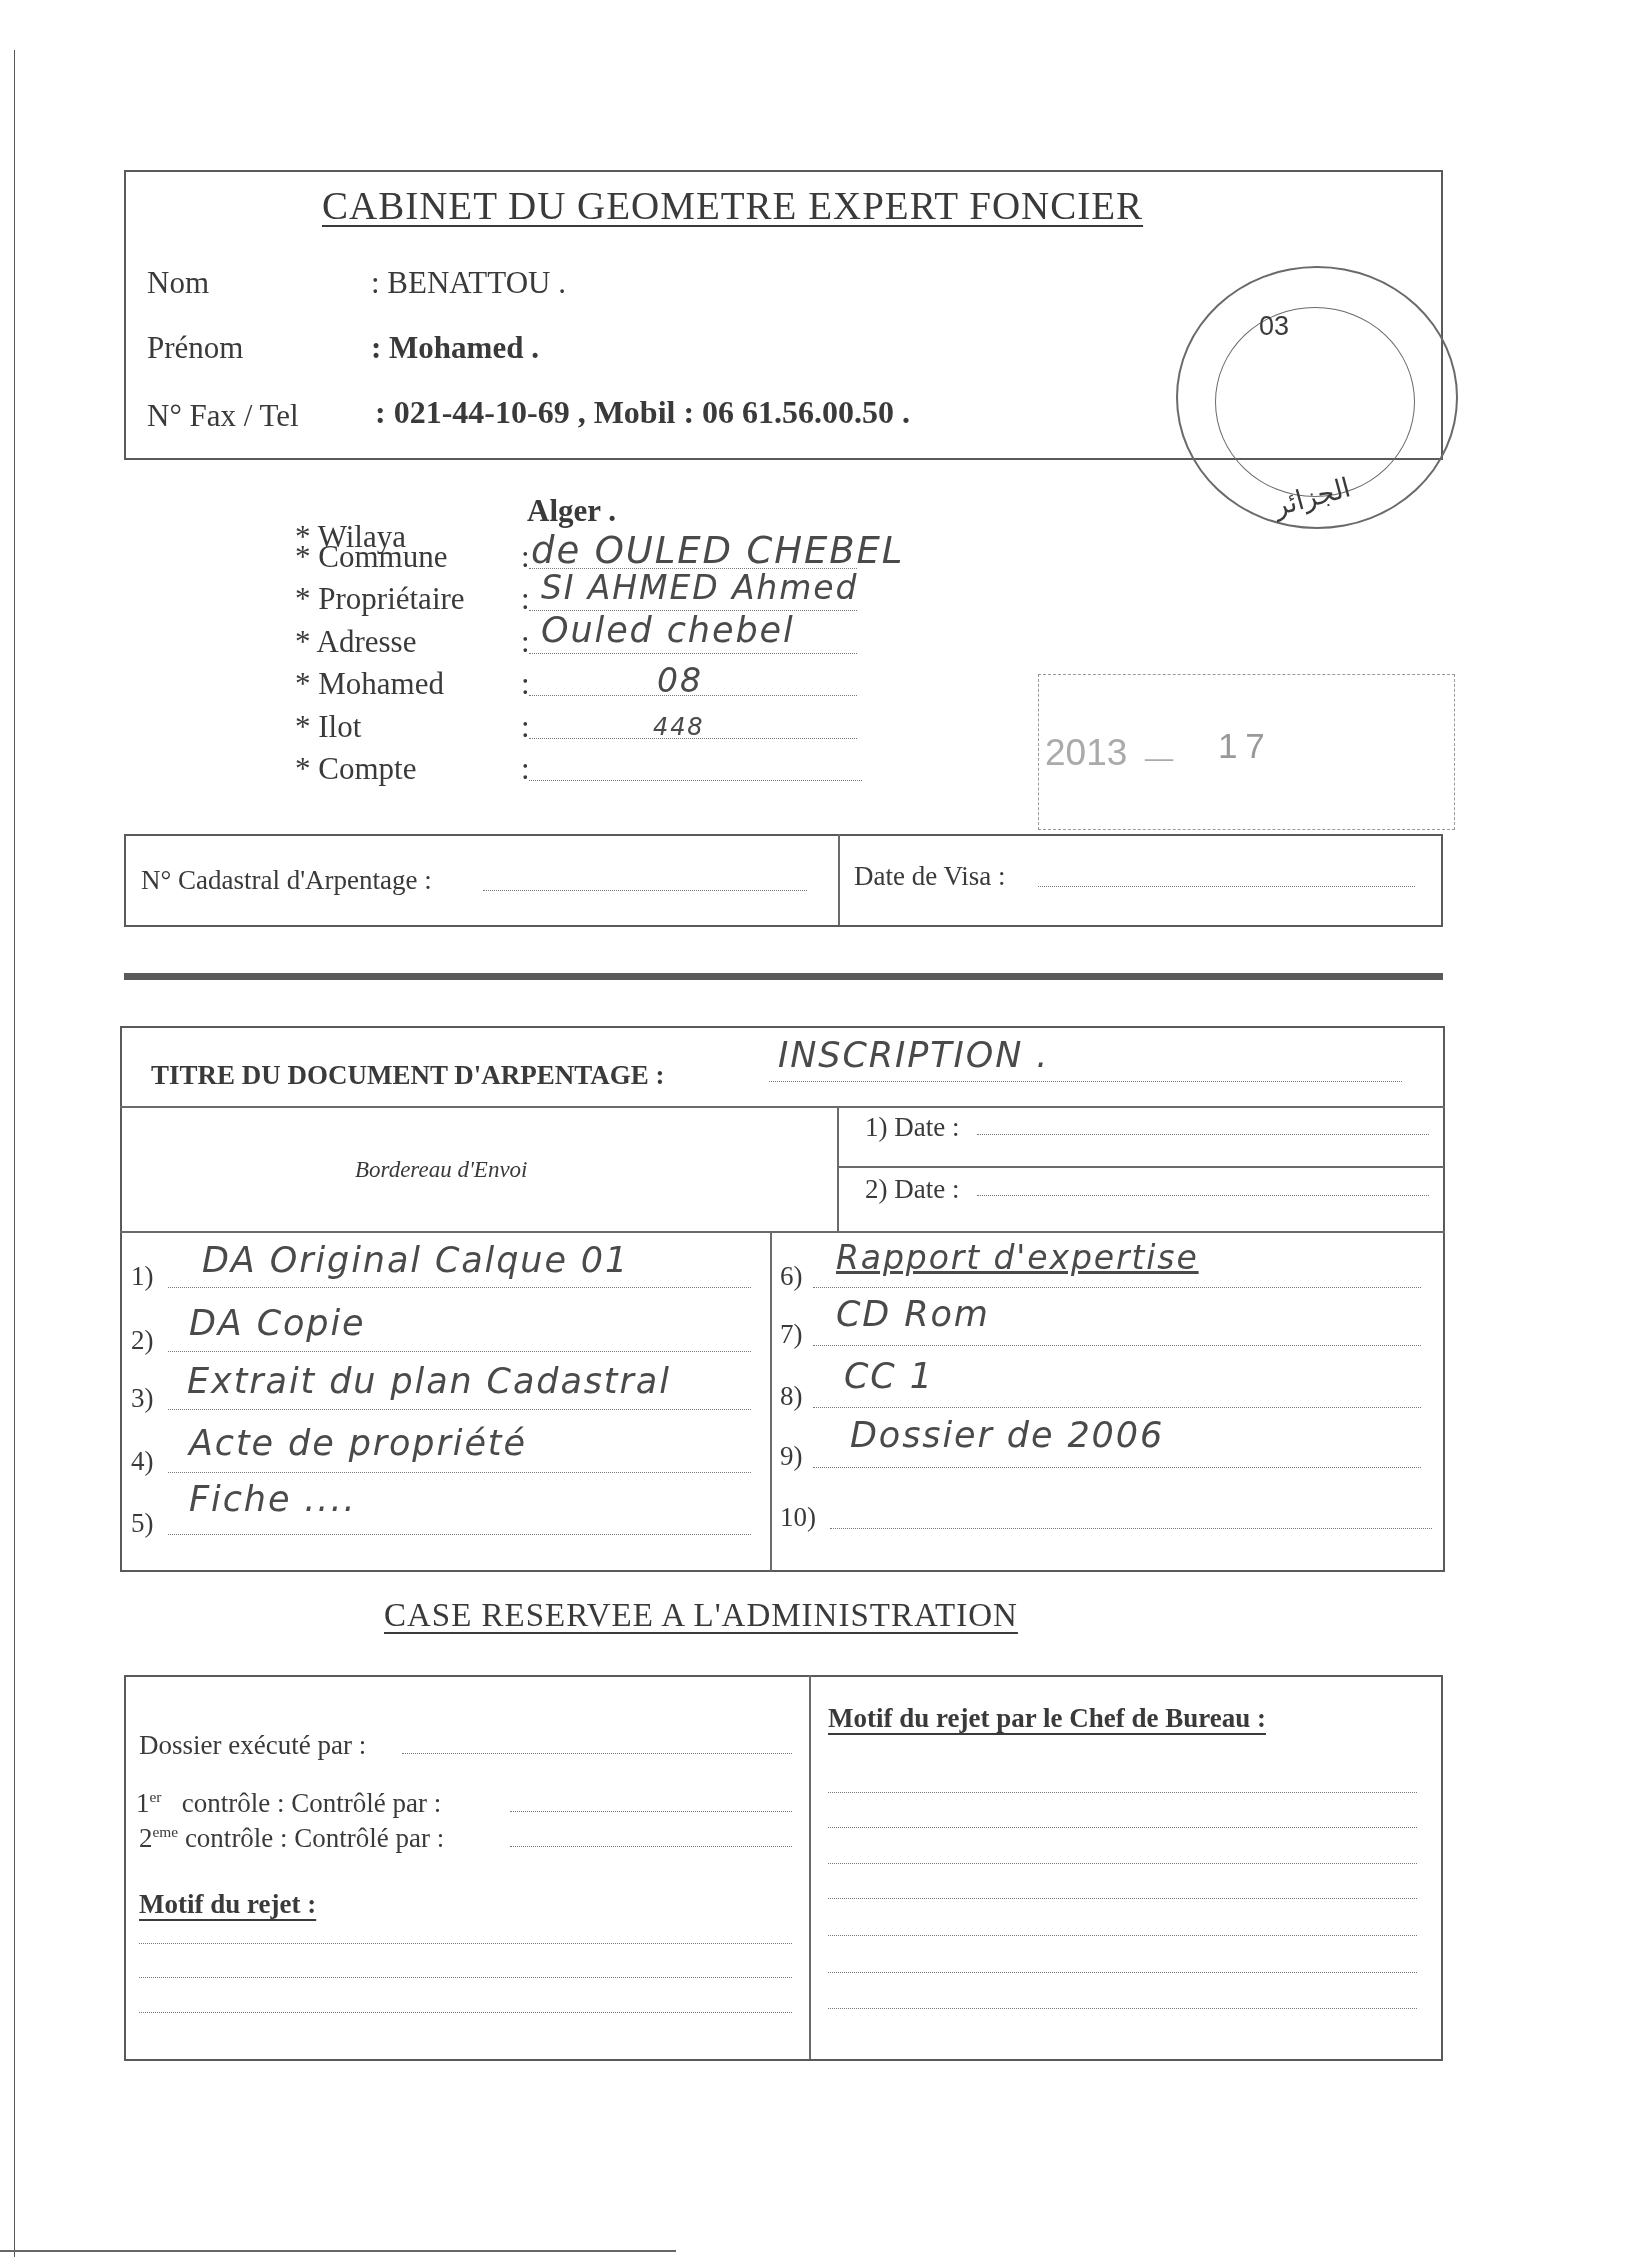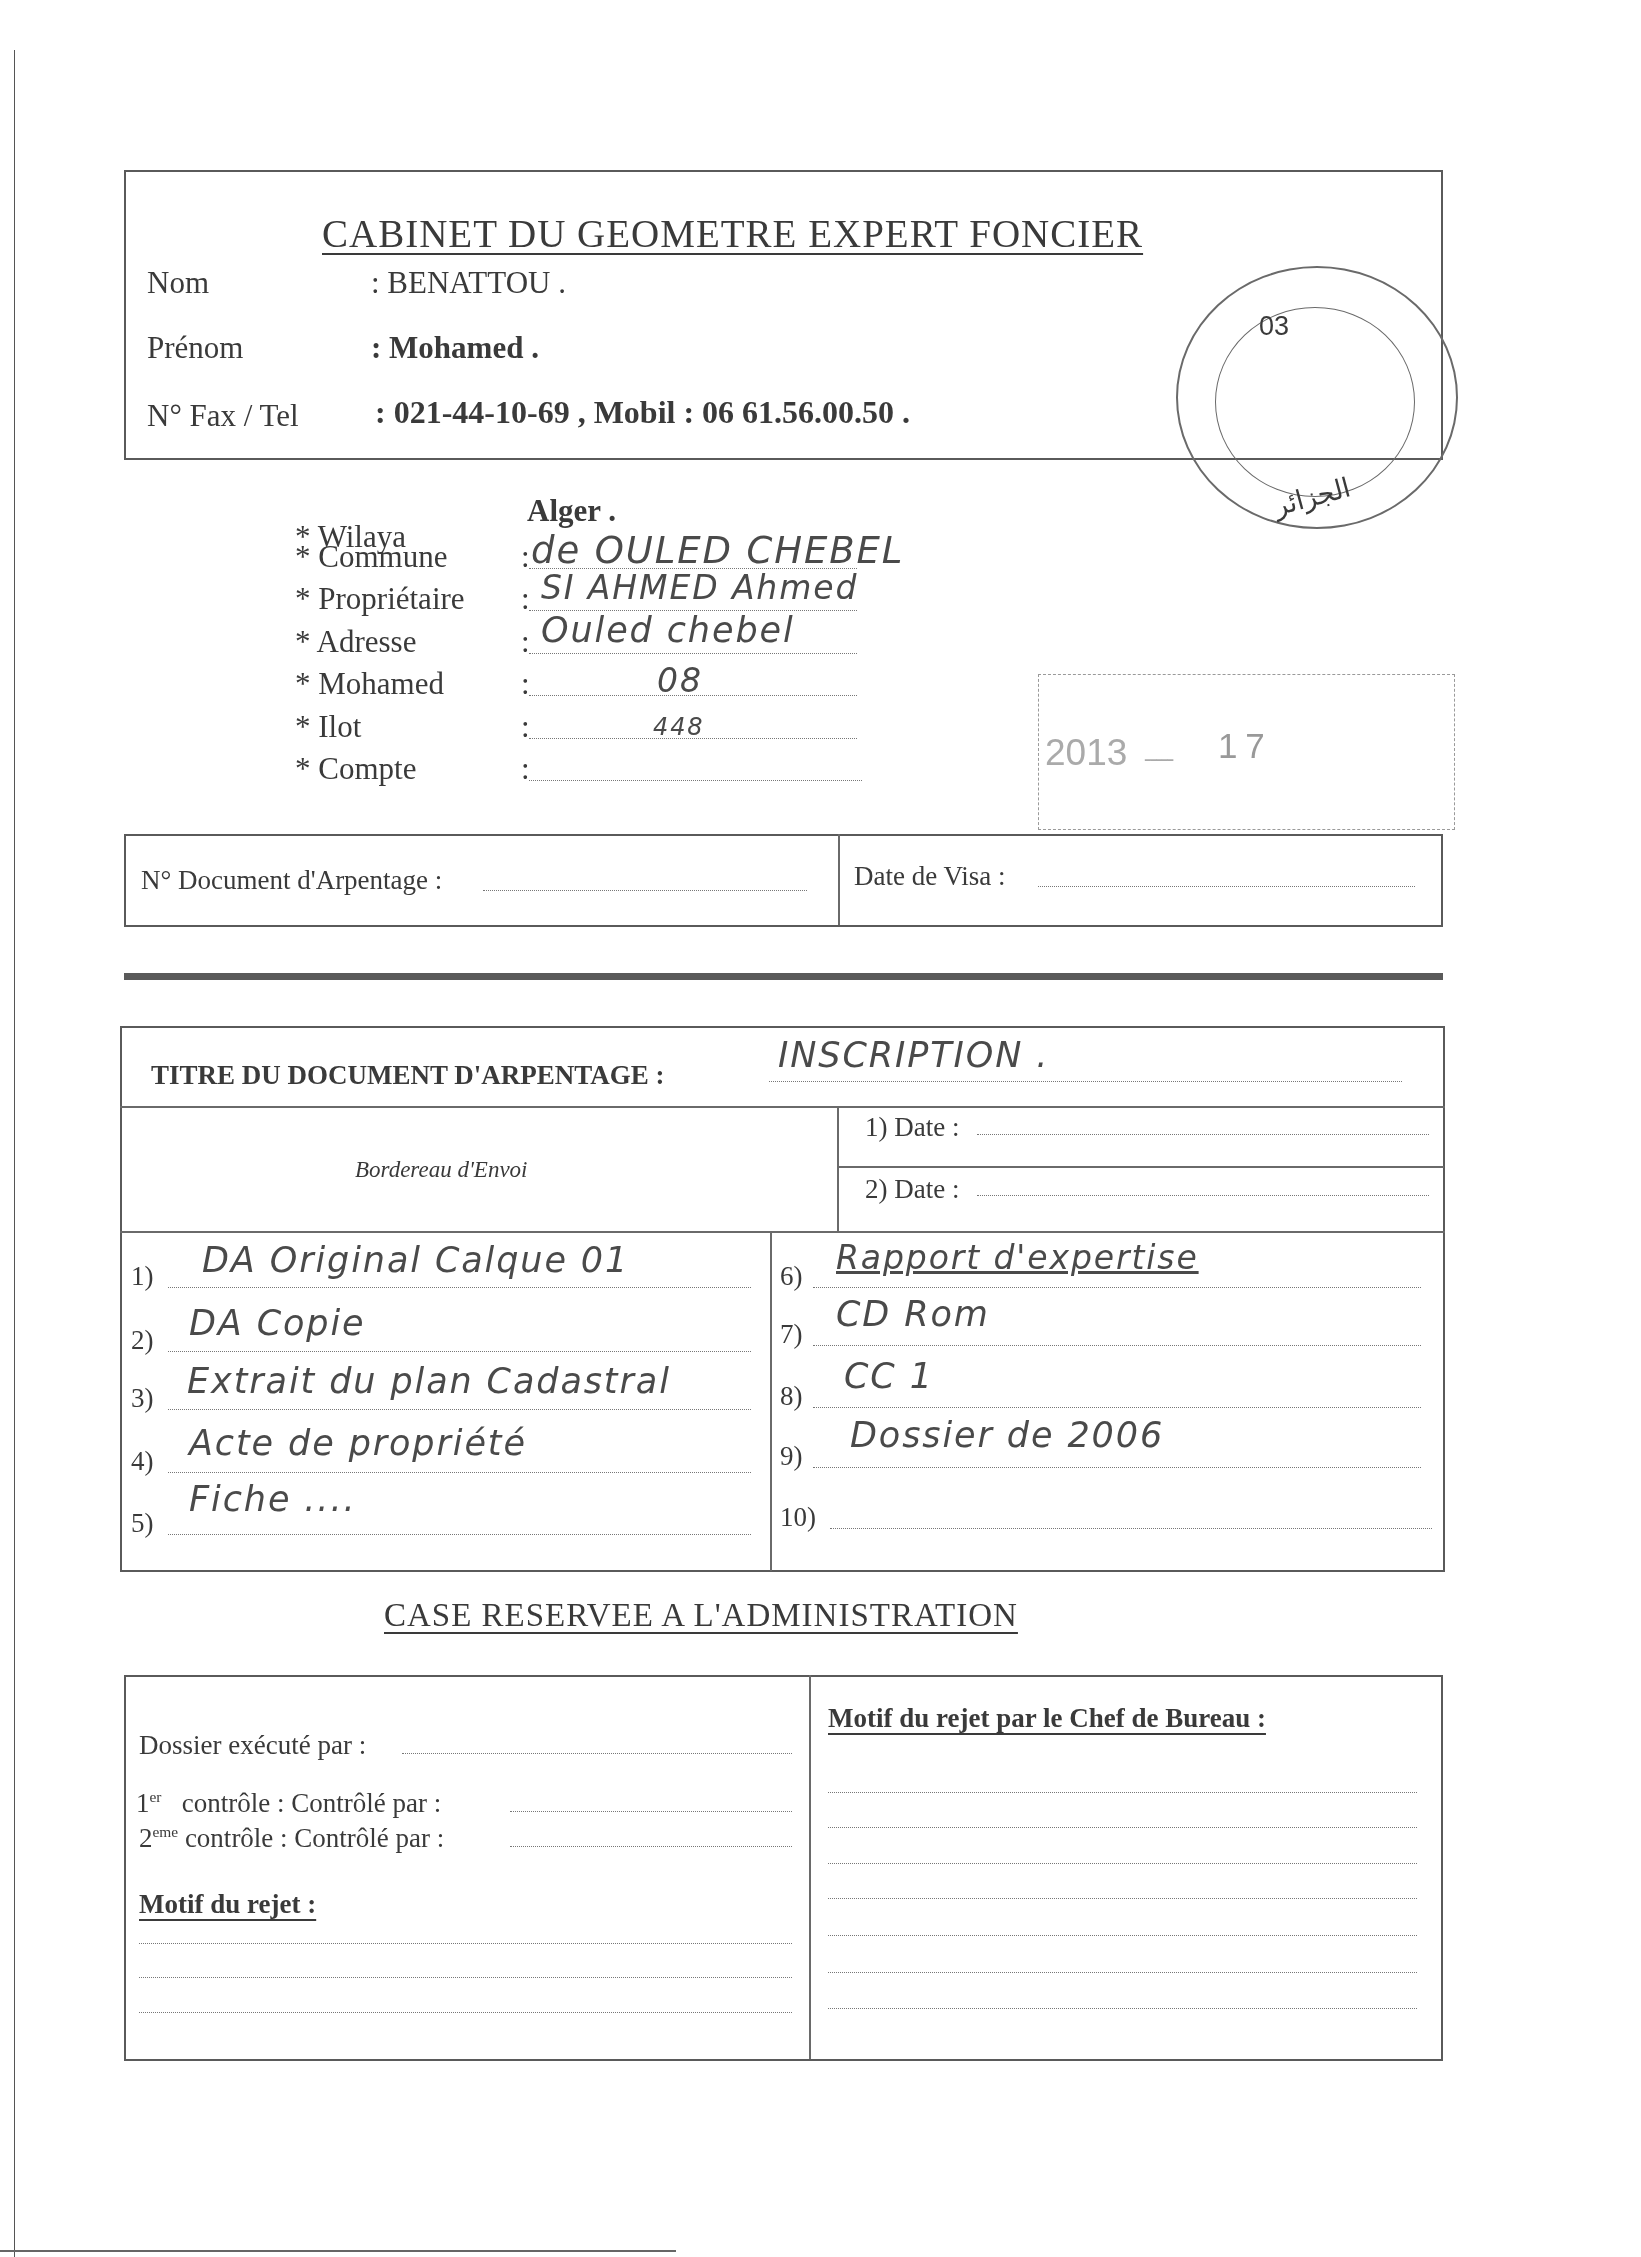--- a/index.html
+++ b/index.html
@@ -19,21 +19,21 @@
   .stamp-circle { position: absolute; border-radius: 50%; border: 2.9px solid #6a6a6a; }
   .date-stamp { position: absolute; border: 1.9px dashed #9a9a9a; }
 </style>
 </head>
 <body>
 
 <div class="vline" style="left:13.5px; top:50px; height:2207px; background:#555;"></div>
 <div class="hline" style="left:0; top:2250px; width:676px; background:#666;"></div>
 
 <div class="frame" style="left:124px; top:170px; width:1319px; height:290px;"></div>
-<div class="txt title-u" style="left:322px; top:183px; font-size:39px; letter-spacing:1px;margin-top:28px;">CABINET DU GEOMETRE EXPERT FONCIER</div>
+<div class="txt title-u" style="left:322px; top:183px; font-size:39px; letter-spacing:1px;">CABINET DU GEOMETRE EXPERT FONCIER</div>
 
 <div class="txt" style="left:147px; top:265px; font-size:31px;">Nom</div>
 <div class="txt" style="left:371px; top:265px; font-size:31px;">: BENATTOU .</div>
 <div class="txt" style="left:147px; top:330px; font-size:31px;">Prénom</div>
 <div class="txt" style="left:371px; top:330px; font-size:31px; font-weight:bold;">: Mohamed .</div>
 <div class="txt" style="left:147px; top:398px; font-size:31px;">N° Fax / Tel</div>
 <div class="txt" style="left:375px; top:394px; font-size:32px; font-weight:bold;">: 021-44-10-69 ,  Mobil : 06 61.56.00.50 .</div>
 
 <div class="stamp-circle" style="left:1176px; top:266px; width:278px; height:259px;"></div>
 <div class="stamp-circle" style="left:1215px; top:307px; width:198px; height:188px; border-width:1.9px;"></div>
@@ -72,21 +72,21 @@
 <div class="txt" style="left:521px; top:751px; font-size:31px;">:</div>
 <div class="dots" style="left:529px; top:780px; width:333px;"></div>
 
 <div class="date-stamp" style="left:1038px; top:674px; width:415px; height:154px;"></div>
 <div class="txt" style="left:1045px; top:732px; font-size:37px; color:#aaa; font-family:'Liberation Sans',sans-serif;">2013</div>
 <div class="txt" style="left:1218px; top:726px; font-size:35px; color:#999; font-family:'Liberation Sans',sans-serif; letter-spacing:7.7px;">17</div>
 <div class="txt" style="left:1145px; top:743px; font-size:19.3px; color:#aaa;">ـــــ</div>
 
 <div class="frame" style="left:124px; top:834px; width:1319px; height:93px;"></div>
 <div class="vline" style="left:838px; top:834px; height:91px;"></div>
-<div class="txt" style="left:141px; top:865px; font-size:27px;">N° Document d'Arpentage :</div>
+<div class="txt" style="left:141px; top:865px; font-size:27px;">N° Cadastral d'Arpentage :</div>
 <div class="dots" style="left:483px; top:890px; width:324px;"></div>
 <div class="txt" style="left:854px; top:861px; font-size:27px;">Date de Visa :</div>
 <div class="dots" style="left:1038px; top:886px; width:377px;"></div>
 
 <div class="hline" style="left:124px; top:973px; width:1319px; height:6.8px; background:#5a5a5a;"></div>
 
 <div class="frame" style="left:120px; top:1026px; width:1325px; height:546px;"></div>
 <div class="txt" style="left:151px; top:1060px; font-size:27px; font-weight:bold;">TITRE DU DOCUMENT D'ARPENTAGE :</div>
 <div class="dots" style="left:769px; top:1081px; width:633px;"></div>
 <div class="txt hand" style="left:778px; top:1035px; font-size:35px;">INSCRIPTION .</div>

